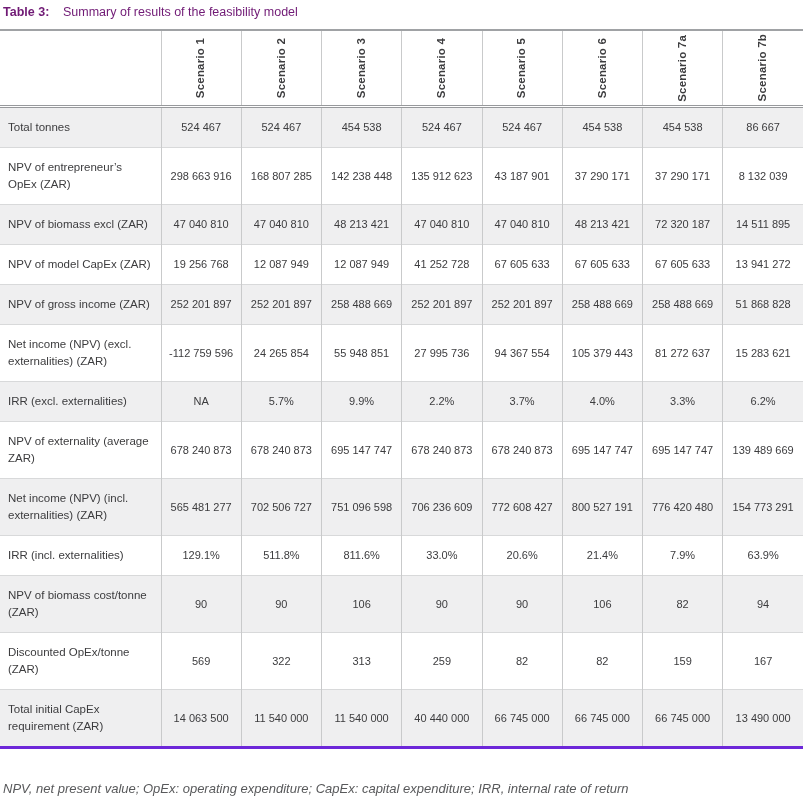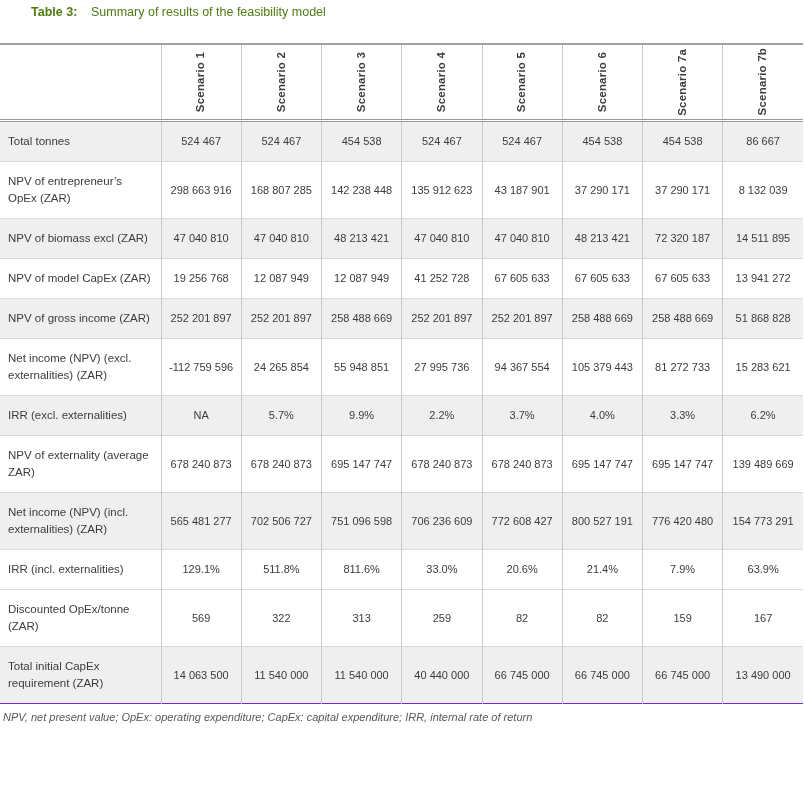--- a/index.html
+++ b/index.html
@@ -5,34 +5,33 @@
   html,body{margin:0;padding:0;background:#ffffff;}
   body{
     width:804px;height:801px;overflow:hidden;
     font-family:"Liberation Sans",sans-serif;
     color:var(--text,#414042);
     -webkit-font-smoothing:antialiased;
   }
   .caption{
     padding:5px 12px 0 3px;
     font-size:12.5px;
-    color:#4d7c0f;
+    color:#701a75;
     height:22px;
     white-space:nowrap;
-    margin-left:28px;
   }
   .cap-label{font-weight:bold;display:inline-block;width:60px;}
   .cap-text{font-weight:normal;}
   table{
     border-collapse:collapse;
     table-layout:fixed;
     width:803px;
-    margin-top:16px;
+    margin-top:2px;
     border-top:2px solid #a0a2a5;
-    border-bottom:1px solid #6d28d9;
+    border-bottom:3px solid #6d28d9;
   }
   col.label-col{width:161px;}
   thead th{
     height:74px;
     border-bottom:3px double var(--rule-dark,#97999c);
     vertical-align:middle;
     background:#ffffff;
     padding:0;
   }
   thead th + th{border-left:1px solid var(--rule-mid,#c9cacb);}
@@ -60,23 +59,24 @@
     text-align:left;
     padding-left:8px;
     padding-right:8px;
     font-size:11.5px;
     color:#3c3c3e;
   }
   tbody td{text-align:center;white-space:nowrap;color:#3c3c3e;}
   tr.stripe{background:var(--stripe,#efeff0);}
   .footnote{
     font-style:italic;
-    font-size:11px;
+    font-size:13px;
     color:#58595b;
     padding:7px 0 0 3px;
+    margin-top:25px;
   }
 </style>
 </head>
 <body style="--stripe: #efeff0; --rule-dark: #97999c; --rule-mid: #c9cacb; --rule-light: #d8d9da; --text: #3c3c3e;">
 
 <div class="page">
 
   <div class="caption">
     <span class="cap-label">Table 3:</span><span class="cap-text">Summary of results of the feasibility model</span>
   </div>
@@ -179,21 +179,21 @@
           <td>51 868 828</td>
         </tr>
         <tr>
           <th class="rowlabel">Net income (NPV) (excl. externalities) (ZAR)</th>
           <td>-112 759 596</td>
           <td>24 265 854</td>
           <td>55 948 851</td>
           <td>27 995 736</td>
           <td>94 367 554</td>
           <td>105 379 443</td>
-          <td>81 272 733</td>
+          <td>81 272 637</td>
           <td>15 283 621</td>
         </tr>
         <tr class="stripe">
           <th class="rowlabel">IRR (excl. externalities)</th>
           <td>NA</td>
           <td>5.7%</td>
           <td>9.9%</td>
           <td>2.2%</td>
           <td>3.7%</td>
           <td>4.0%</td>
@@ -226,20 +226,31 @@
           <th class="rowlabel">IRR (incl. externalities)</th>
           <td>129.1%</td>
           <td>511.8%</td>
           <td>811.6%</td>
           <td>33.0%</td>
           <td>20.6%</td>
           <td>21.4%</td>
           <td>7.9%</td>
           <td>63.9%</td>
         </tr>
+        <tr class="stripe">
+          <th class="rowlabel">NPV of biomass cost/tonne (ZAR)</th>
+          <td>90</td>
+          <td>90</td>
+          <td>106</td>
+          <td>90</td>
+          <td>90</td>
+          <td>106</td>
+          <td>82</td>
+          <td>94</td>
+        </tr>
         <tr>
           <th class="rowlabel">Discounted OpEx/tonne (ZAR)</th>
           <td>569</td>
           <td>322</td>
           <td>313</td>
           <td>259</td>
           <td>82</td>
           <td>82</td>
           <td>159</td>
           <td>167</td>

